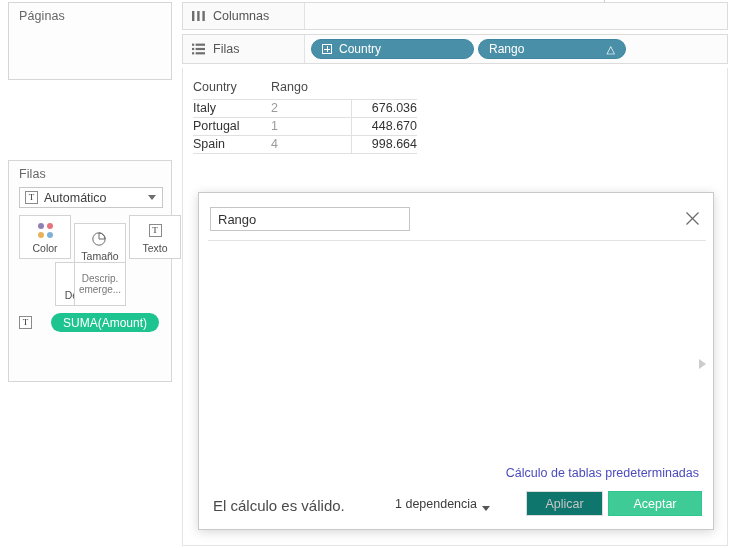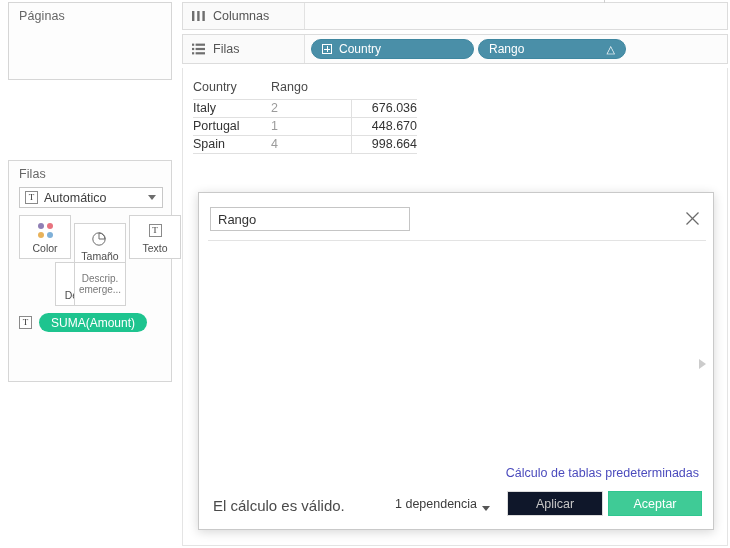--- a/index.html
+++ b/index.html
@@ -66,21 +66,21 @@
   .dots i { width:6px; height:6px; border-radius:50%; display:block; }
   .detail-dots { display:flex; flex-direction:column; align-items:center; gap:2px; }
   .detail-dots .r1 i, .detail-dots .r2 i {
     width:3.5px; height:3.5px; border-radius:50%; background:#6b6b6b; display:inline-block;
   }
   .detail-dots .r2 { display:flex; gap:2px; }
 
   
   #suma-row { position:absolute; left:10px; top:152px; display:flex; align-items:center; }
   #suma-pill {
-    margin-left:7px; height:19px; border-radius:10px;
+    margin-left:19px; height:19px; border-radius:10px;
     background:#1ec48f; color:#ffffff; font-size:12px;
     display:flex; align-items:center; padding:0 12px; white-space:nowrap;
   }
 
   
   .shelf-row {
     position:absolute; left:182px; border:1px solid #dcdcdc; background:#fcfcfc;
     display:flex; align-items:flex-start;
   }
   #columnas-row { top:2px; width:546px; height:28px; }
@@ -191,22 +191,22 @@
   #dep-dropdown .caret {
     width:0; height:0; border-left:4px solid transparent;
     border-right:4px solid transparent; border-top:5px solid #555;
   }
   .dlg-btn {
     position:absolute; top:6px; height:25px; font-size:12.5px;
     display:flex; align-items:center; justify-content:center;
     font-family:"Liberation Sans", sans-serif;
   }
   #btn-apply {
-    right:110px; width:96px; border:1px solid #dcdcdc;
-    background:#0f172a; color:#c6c6c6;
+    right:110px; width:77px; border:1px solid #dcdcdc;
+    background:#0f766e; color:#c6c6c6;
   }
   #btn-ok {
     right:11px; width:94px; border:1px solid #2fc68f;
     background:#3fcb96; color:#ffffff;
   }
 
   
   #top-split { position:absolute; left:604px; top:0; width:1px; height:3px; background:#cfcfcf; }
 </style>
 </head>

